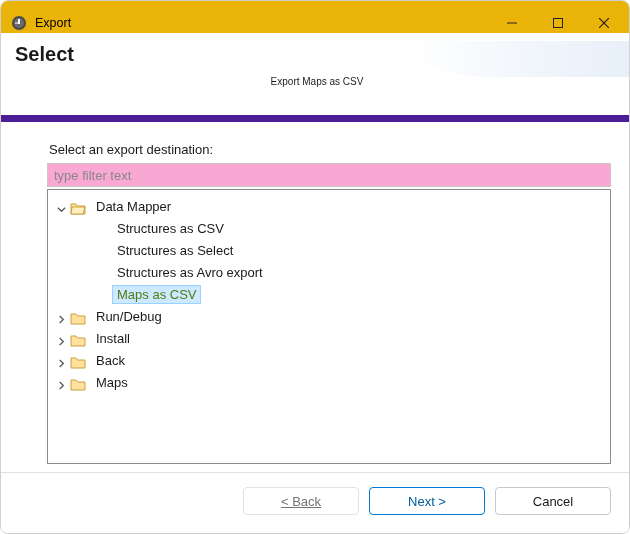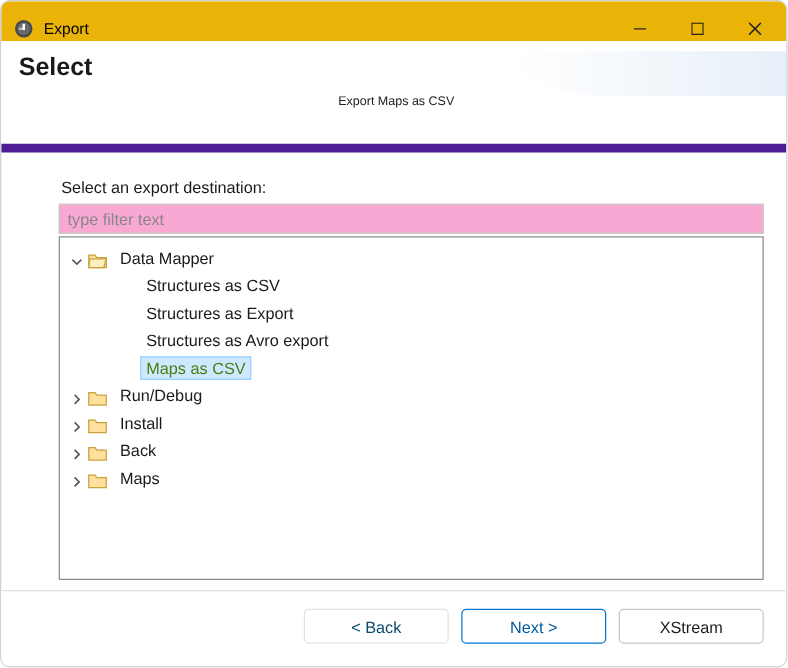--- a/index.html
+++ b/index.html
@@ -154,23 +154,24 @@
     border: 1px solid #c8c8c8;
     border-radius: 4px;
     background: #fff;
     font-family: inherit;
     font-size: 13px;
     color: #1a1a1a;
     display: inline-flex; align-items: center; justify-content: center;
     cursor: pointer;
   }
   .btn.disabled {
-    color: #0c4a6e;
+    color: #737373;
     border-color: #e2e2e2;
     cursor: default;
+    text-decoration: underline;
   }
   .btn.primary {
     border-color: #0078d4;
     color: #005a9e;
   }
 </style>
 </head>
 <body>
 
 <div class="titlebar">
@@ -228,21 +229,21 @@
               </svg>
           </span>
           <span class="node-label">Data Mapper</span>
         </li>
         <li class="node depth-2">
           <span class="twisty blank"></span>
           <span class="node-label">Structures as CSV</span>
         </li>
         <li class="node depth-2">
           <span class="twisty blank"></span>
-          <span class="node-label">Structures as Export</span>
+          <span class="node-label">Structures as Select</span>
         </li>
         <li class="node depth-2">
           <span class="twisty blank"></span>
           <span class="node-label">Structures as Avro export</span>
         </li>
         <li class="node depth-2">
           <span class="twisty blank"></span>
           <span class="node-label selected">Maps as CSV</span>
         </li>
 
@@ -303,14 +304,14 @@
         </li>
 
       </ul>
     </div>
   </div>
 </div>
 
 <div class="buttons">
   <button class="btn disabled">&lt; Back</button>
   <button class="btn primary">Next &gt;</button>
-  <button class="btn">XStream</button>
+  <button class="btn">Cancel</button>
 </div>
 
 </body></html>

